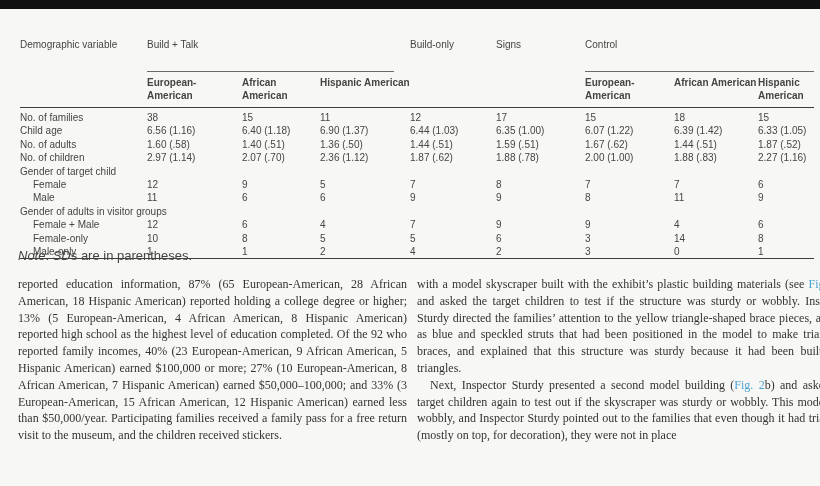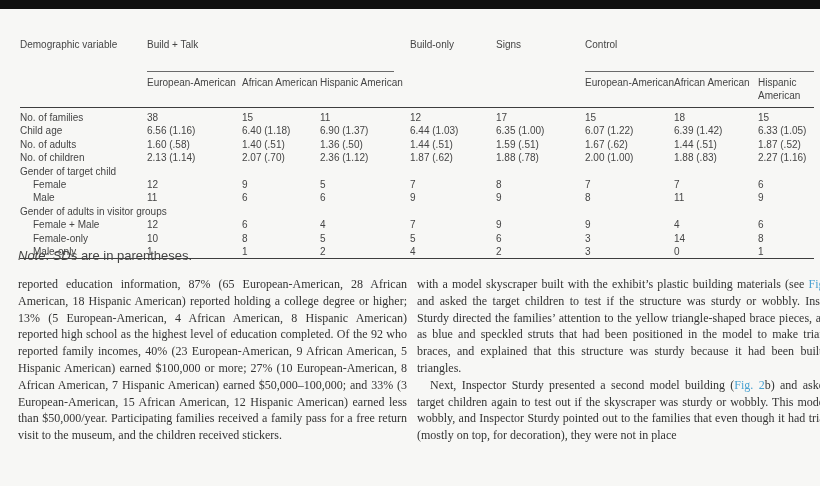--- a/index.html
+++ b/index.html
@@ -25,21 +25,21 @@
   .demo-table th, .demo-table td {
     font-weight: normal; text-align: left; vertical-align: top; padding: 0;
   }
   .demo-table thead th { line-height: 13px; }
   .demo-table thead tr.r1 th { padding-top: 7px; }
   .grp-rule .rulewrap {
     border-bottom: 1px solid #6a6a6a;
     padding-bottom: 20px;
   }
   .grp-rule.short .rulewrap { margin-right: 16px; }
-  .demo-table thead tr.r2 th { padding-top: 4px; padding-bottom: 5px; }
+  .demo-table thead tr.r2 th { padding-top: 4px; padding-bottom: 5px; font-weight: bold; }
   .demo-table tbody tr:first-child td { border-top: 1.5px solid #3e3e3e; padding-top: 3px; margin-top: 29px; }
   .demo-table tbody td { line-height: 13.4px; }
   .demo-table td.ind { padding-left: 13px; }
   .note {
     position: absolute; left: 18px; top: 248px;
     font-size: 13px; color: #454545;
   }
   .it { font-style: italic; }
   
   .col {
@@ -121,21 +121,21 @@
         <td>1.40 (.51)</td>
         <td>1.36 (.50)</td>
         <td>1.44 (.51)</td>
         <td>1.59 (.51)</td>
         <td>1.67 (.62)</td>
         <td>1.44 (.51)</td>
         <td>1.87 (.52)</td>
       </tr>
       <tr>
         <td>No. of children</td>
-        <td>2.13 (1.14)</td>
+        <td>2.97 (1.14)</td>
         <td>2.07 (.70)</td>
         <td>2.36 (1.12)</td>
         <td>1.87 (.62)</td>
         <td>1.88 (.78)</td>
         <td>2.00 (1.00)</td>
         <td>1.88 (.83)</td>
         <td>2.27 (1.16)</td>
       </tr>
       <tr>
         <td colspan="9">Gender of target child</td>

